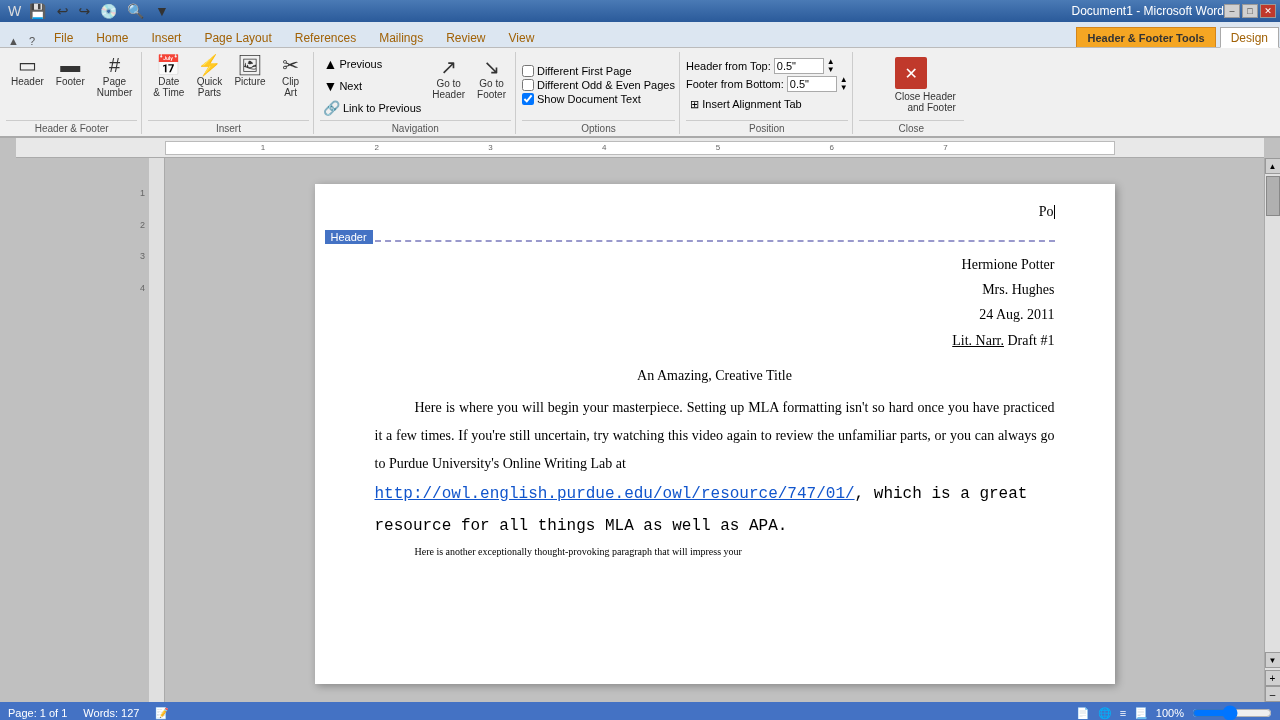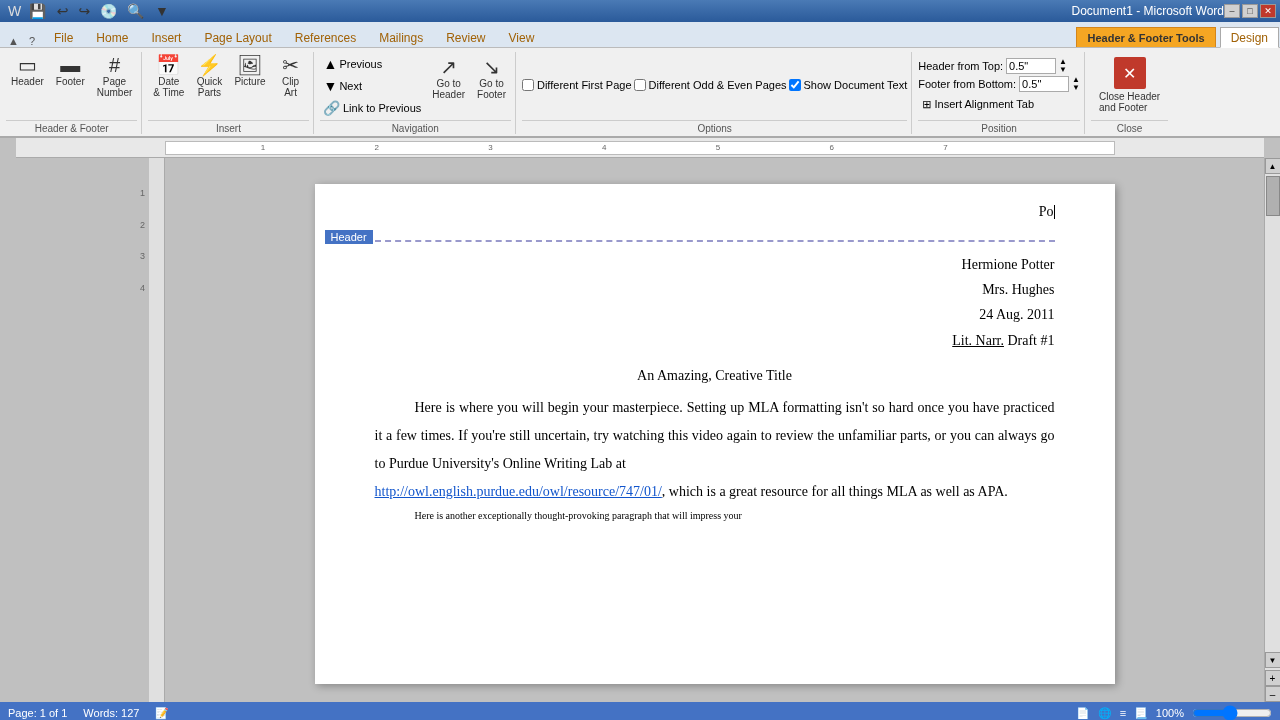--- a/index.html
+++ b/index.html
@@ -85,21 +85,21 @@
       padding: 1px 3px;
       cursor: pointer;
       border: 1px solid transparent;
       border-radius: 2px;
       background: transparent;
       font-size: 11px;
     }
     .rib-btn-small-icon { font-size: 14px; }
 
     
-    .options-stack { display: flex; flex-direction: row; gap: 2px; justify-content: flex-start; }
+    .options-stack { display: flex; flex-direction: column; gap: 2px; justify-content: flex-start; }
     .opt-row { display: flex; align-items: center; gap: 3px; font-size: 11px; }
     .opt-row input { width: 12px; height: 12px; }
 
     
     .pos-group { display: flex; flex-direction: column; gap: 2px; }
     .pos-row { display: flex; align-items: center; gap: 3px; font-size: 11px; }
     .pos-input { width: 50px; height: 16px; border: 1px solid #aaa; font-size: 11px; padding: 0 2px; }
 
     
     .close-ribbon-btn {
@@ -113,21 +113,21 @@
     .close-ribbon-icon {
       width: 32px; height: 32px;
       background: #c0392b;
       border-radius: 2px;
       display: flex;
       align-items: center;
       justify-content: center;
       color: white;
       font-size: 16px;
     }
-    .close-ribbon-label { font-size: 10px; color: #333; text-align: left; margin-top: 2px; }
+    .close-ribbon-label { font-size: 10px; color: #333; text-align: right; margin-top: 2px; margin-left: 28px; }
 
     
     .ruler {
       background: #e8e8e8;
       height: 20px;
       border-bottom: 1px solid #aaa;
       display: flex;
       align-items: center;
       padding: 0 165px;
       font-size: 8px;
@@ -452,21 +452,21 @@
         <div class="doc-line">Hermione Potter</div>
         <div class="doc-line">Mrs. Hughes</div>
         <div class="doc-line">24 Aug. 2011</div>
         <div class="doc-line"><span class="doc-underline">Lit. Narr.</span> Draft #1</div>
         <div style="height:10px;"></div>
         <div class="doc-center">An Amazing, Creative Title</div>
         <div style="height:6px;"></div>
         <div style="font-family:'Times New Roman',serif; font-size:14px; line-height:2; text-align:justify;">
           <span style="display:inline-block; width:40px;"></span>Here is where you will begin your masterpiece. Setting up MLA formatting isn't so hard once you have practiced it a few times. If you're still uncertain, try watching this video again to review the unfamiliar parts, or you can always go to Purdue University's Online Writing Lab at
         </div>
-        <div style="font-family:Liberation Serif, serif; font-size:14px; line-height:2;">
+        <div style="font-family:Liberation Mono, monospace; font-size:16px; line-height:2;">
           <a class="doc-link" href="#">http://owl.english.purdue.edu/owl/resource/747/01/</a><span>, which is a great resource for all things MLA as well as APA.</span>
         </div>
         <div style="font-family:'Times New Roman',serif; font-size:10px; line-height:2; text-align:justify; overflow:hidden; max-height:40px;">
           <span style="display:inline-block; width:40px;"></span>Here is another exceptionally thought-provoking paragraph that will impress your
         </div>
       </div>
 
     </div>
   </div>
 

